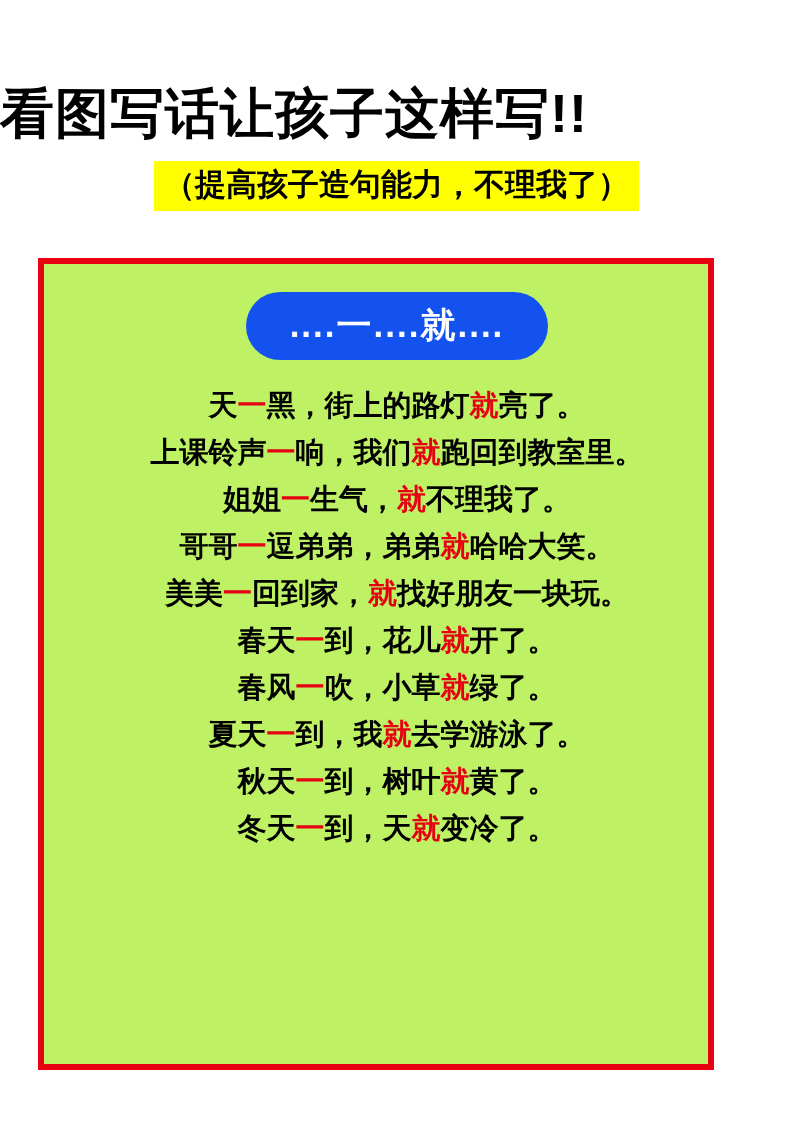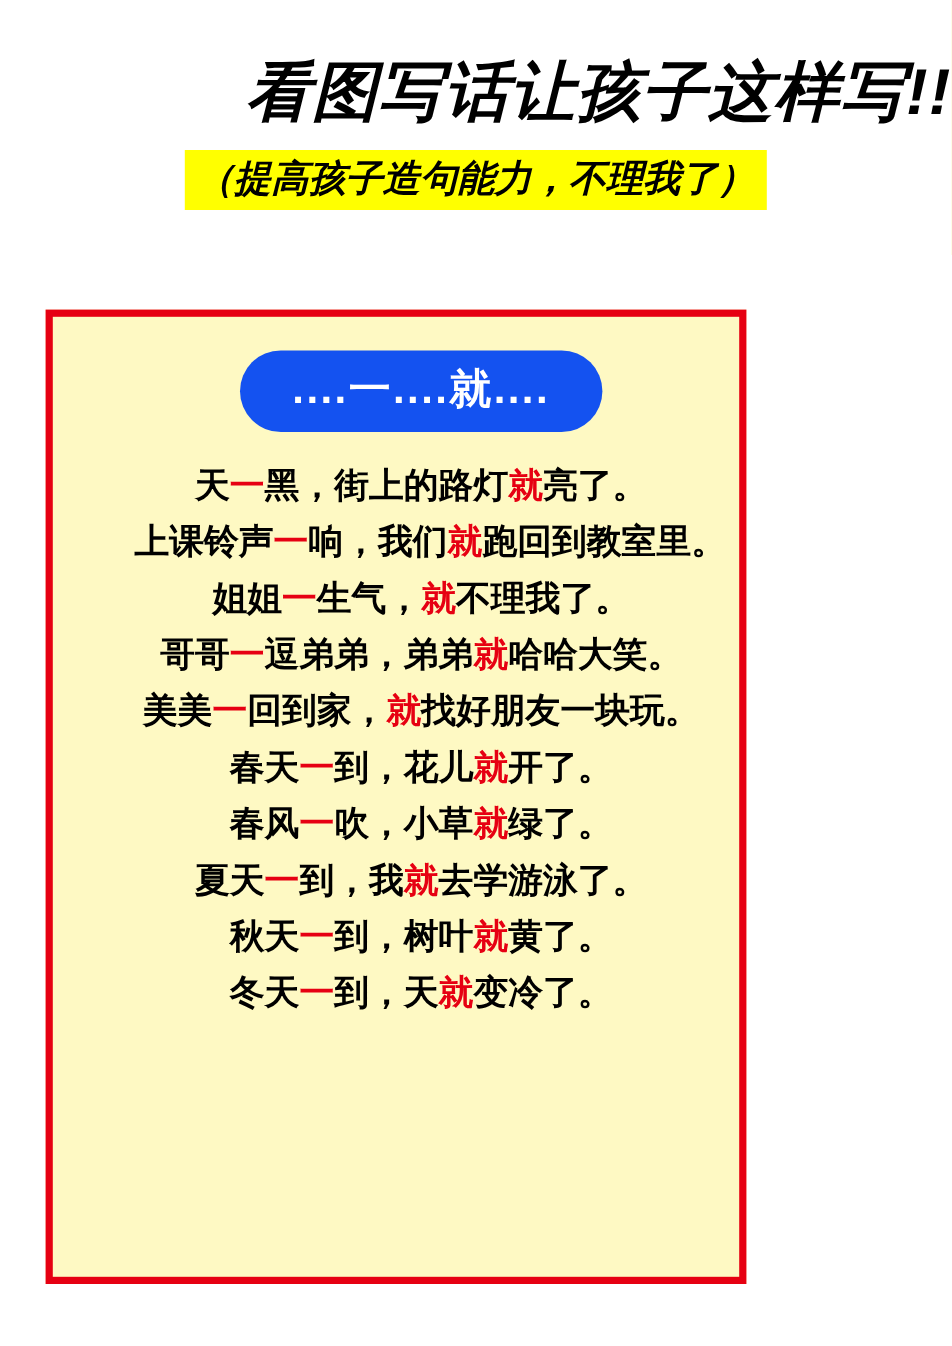--- a/index.html
+++ b/index.html
@@ -16,23 +16,22 @@
   .page {
     position: relative;
     width: 793px;
     height: 1122px;
     box-sizing: border-box;
     padding: 0;
   }
 
   
   .header {
-    text-align: right;
-    padding-top: 48px;
-    font-style: italic;
+    text-align: left;
+    padding-top: 84px;
   }
   .main-title {
     font-size: 54px;
     font-weight: bold;
     color: #000000;
     letter-spacing: 1px;
     line-height: 1.1;
     white-space: nowrap;
   }
   .subtitle-wrap {
@@ -49,25 +48,25 @@
     padding: 5px 10px 7px 10px;
     line-height: 1.2;
     white-space: nowrap;
   }
 
   
   .frame {
     position: absolute;
     left: 38px;
     top: 258px;
-    width: 584px;
+    width: 676px;
     height: 812px;
     border: 6px solid #e60012;
     box-sizing: border-box;
-    background: #fef9c3;
+    background: #bef264;
     padding-left: 42px;
   }
 
   .pill-wrap {
     display: flex;
     justify-content: center;
     margin-top: 28px;
   }
   .pill {
     background: #1452f0;

